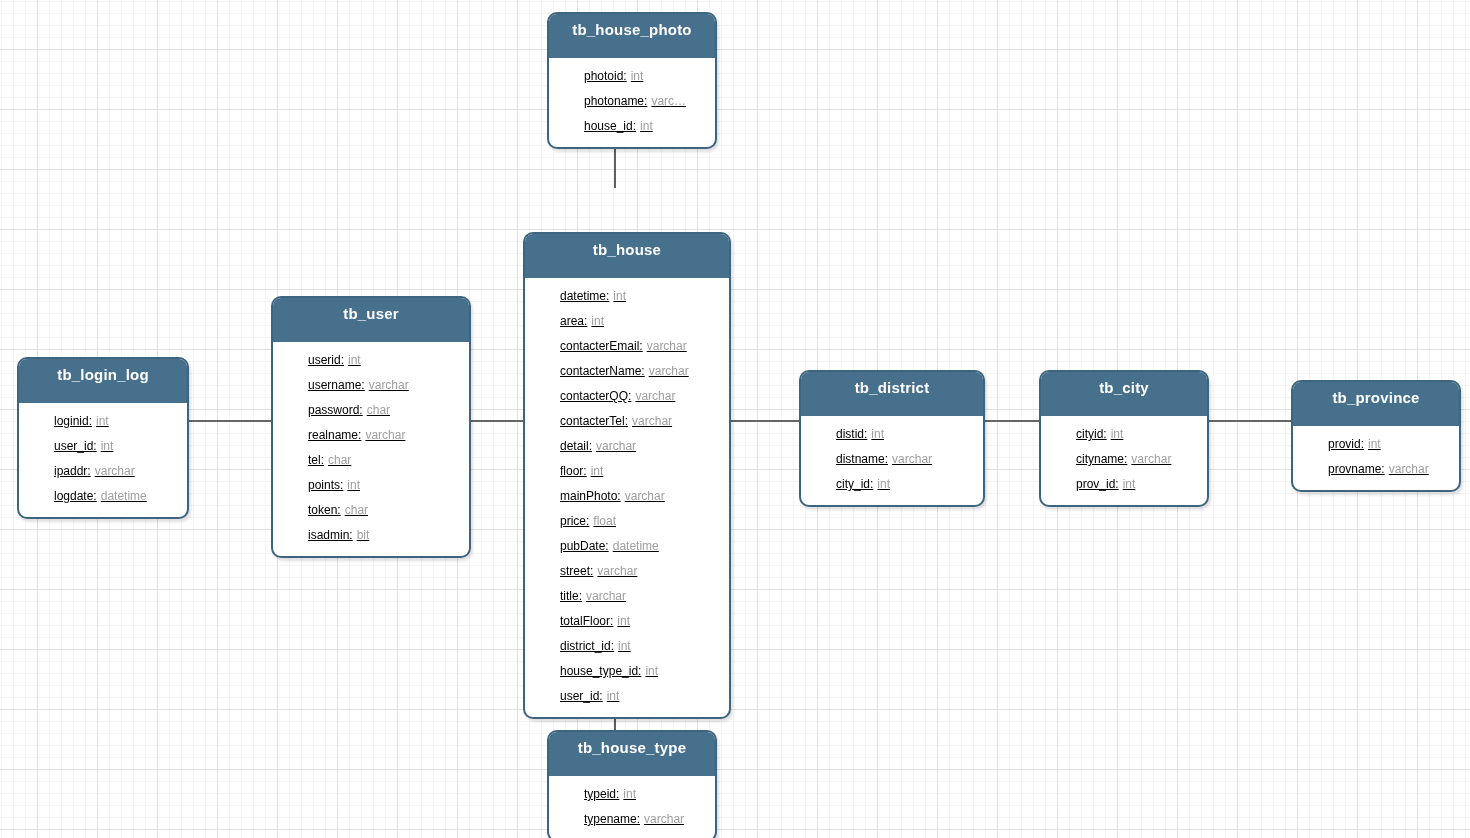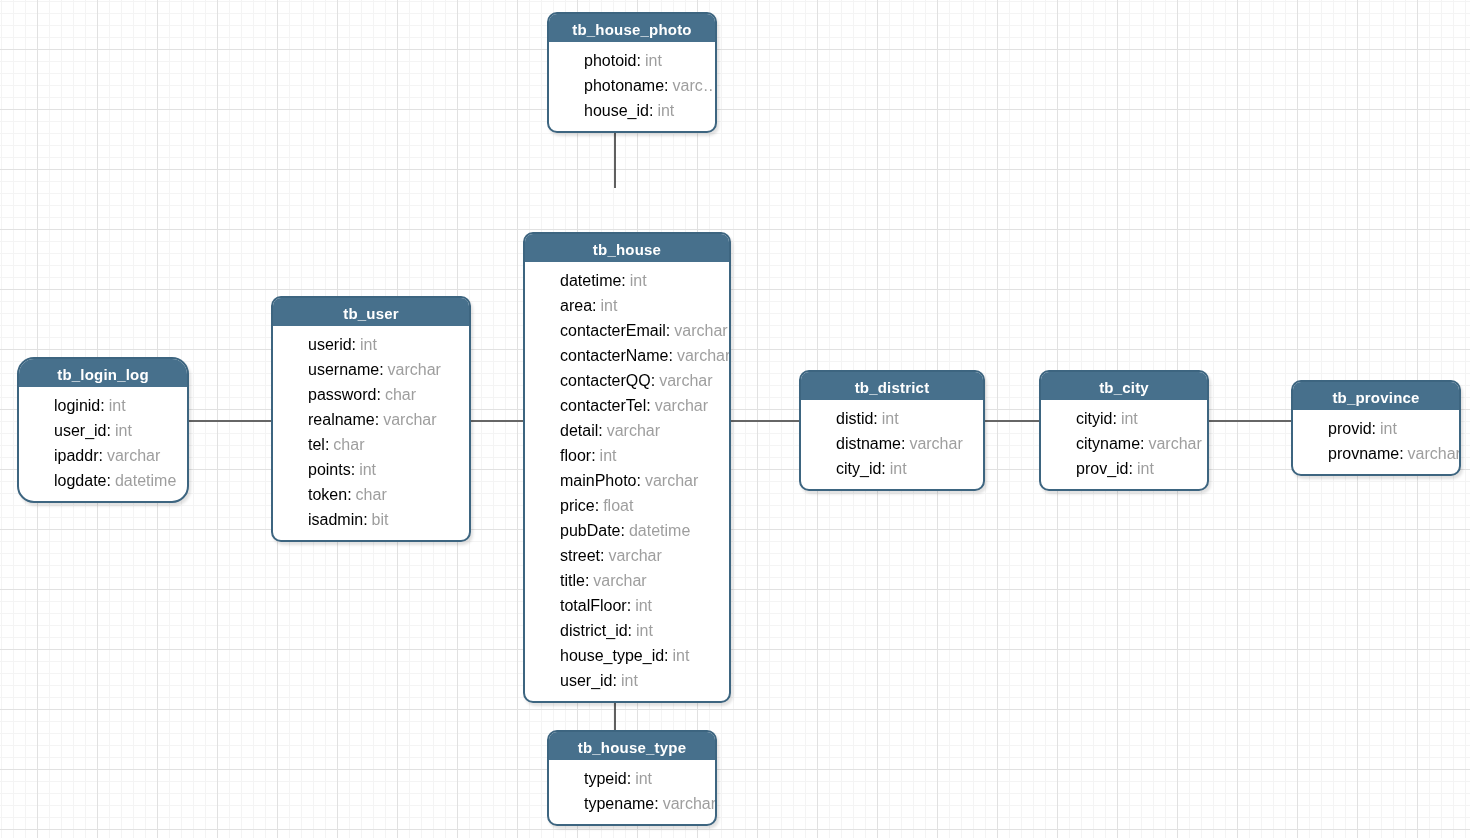--- a/index.html
+++ b/index.html
@@ -38,39 +38,40 @@
     box-shadow: 2px 3px 3px rgba(0,0,0,0.12);
     box-sizing: border-box;
     overflow: hidden;
   }
   .entity-header {
     background: #47708c;
     color: #ffffff;
     font-weight: bold;
     font-size: 15px;
     text-align: center;
-    padding: 7px 4px 4px 4px;
+    padding: 7px 4px 20px 4px;
     letter-spacing: 0.2px;
   }
   .entity-body {
     padding: 6px 6px 8px 35px;
   }
   .entity-row {
-    font-size: 16px;
+    font-size: 12px;
     line-height: 25px;
     white-space: nowrap;
+    text-decoration: underline;
   }
   .fname { color: #000000; }
   .ftype { color: #9e9e9e; margin-left: 4px; }
 
   
   #e-tb_house_photo { left: 547px; top: 12px;  width: 170px; }
   #e-tb_house       { left: 523px; top: 188px; width: 208px; margin-top: 44px; }
   #e-tb_user        { left: 271px; top: 296px; width: 200px; }
-  #e-tb_login_log   { left: 17px;  top: 357px; width: 172px; border-radius: 17px; }
+  #e-tb_login_log   { left: 17px;  top: 357px; width: 172px; }
   #e-tb_district    { left: 799px; top: 370px; width: 186px; }
   #e-tb_city        { left: 1039px;top: 370px; width: 170px; }
   #e-tb_province    { left: 1291px;top: 380px; width: 170px; }
   #e-tb_house_type  { left: 547px; top: 730px; width: 170px; }
 </style>
 </head>
 <body>
 
 <div id="canvas">
 

